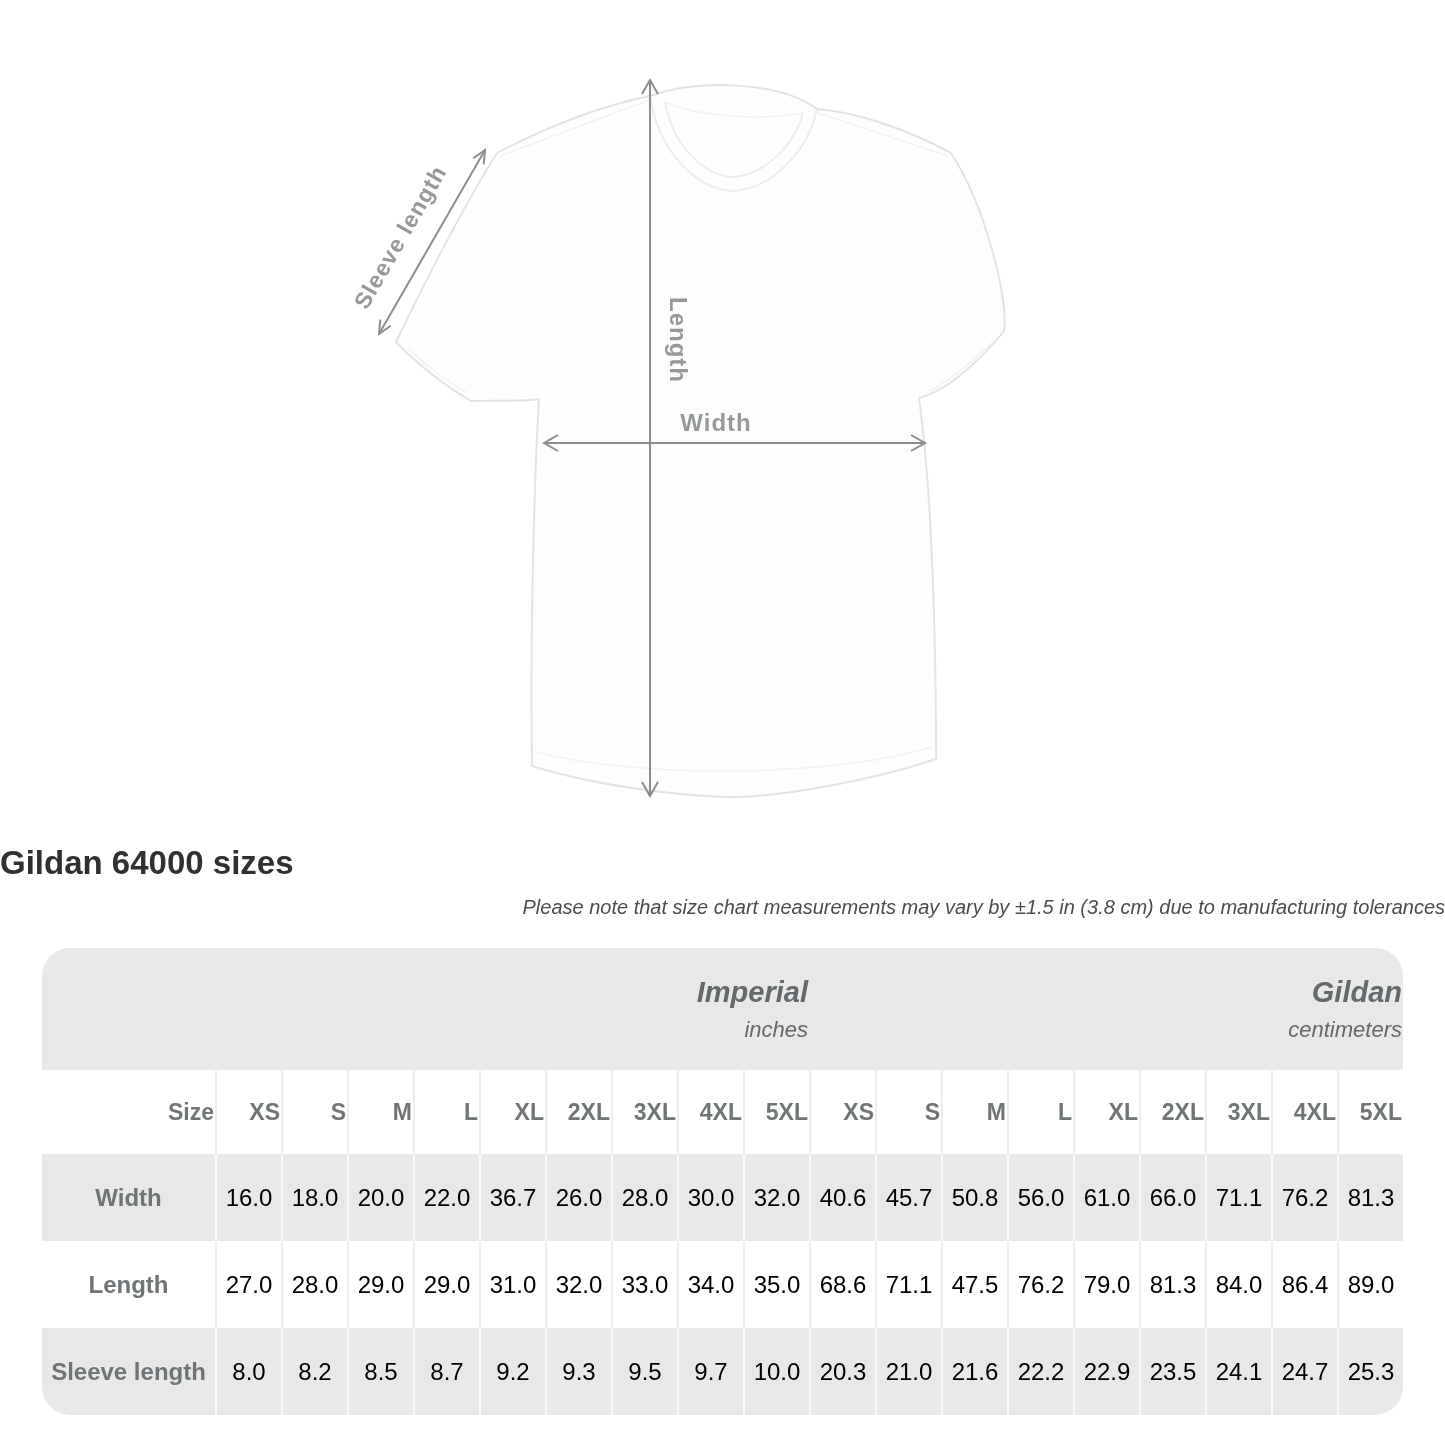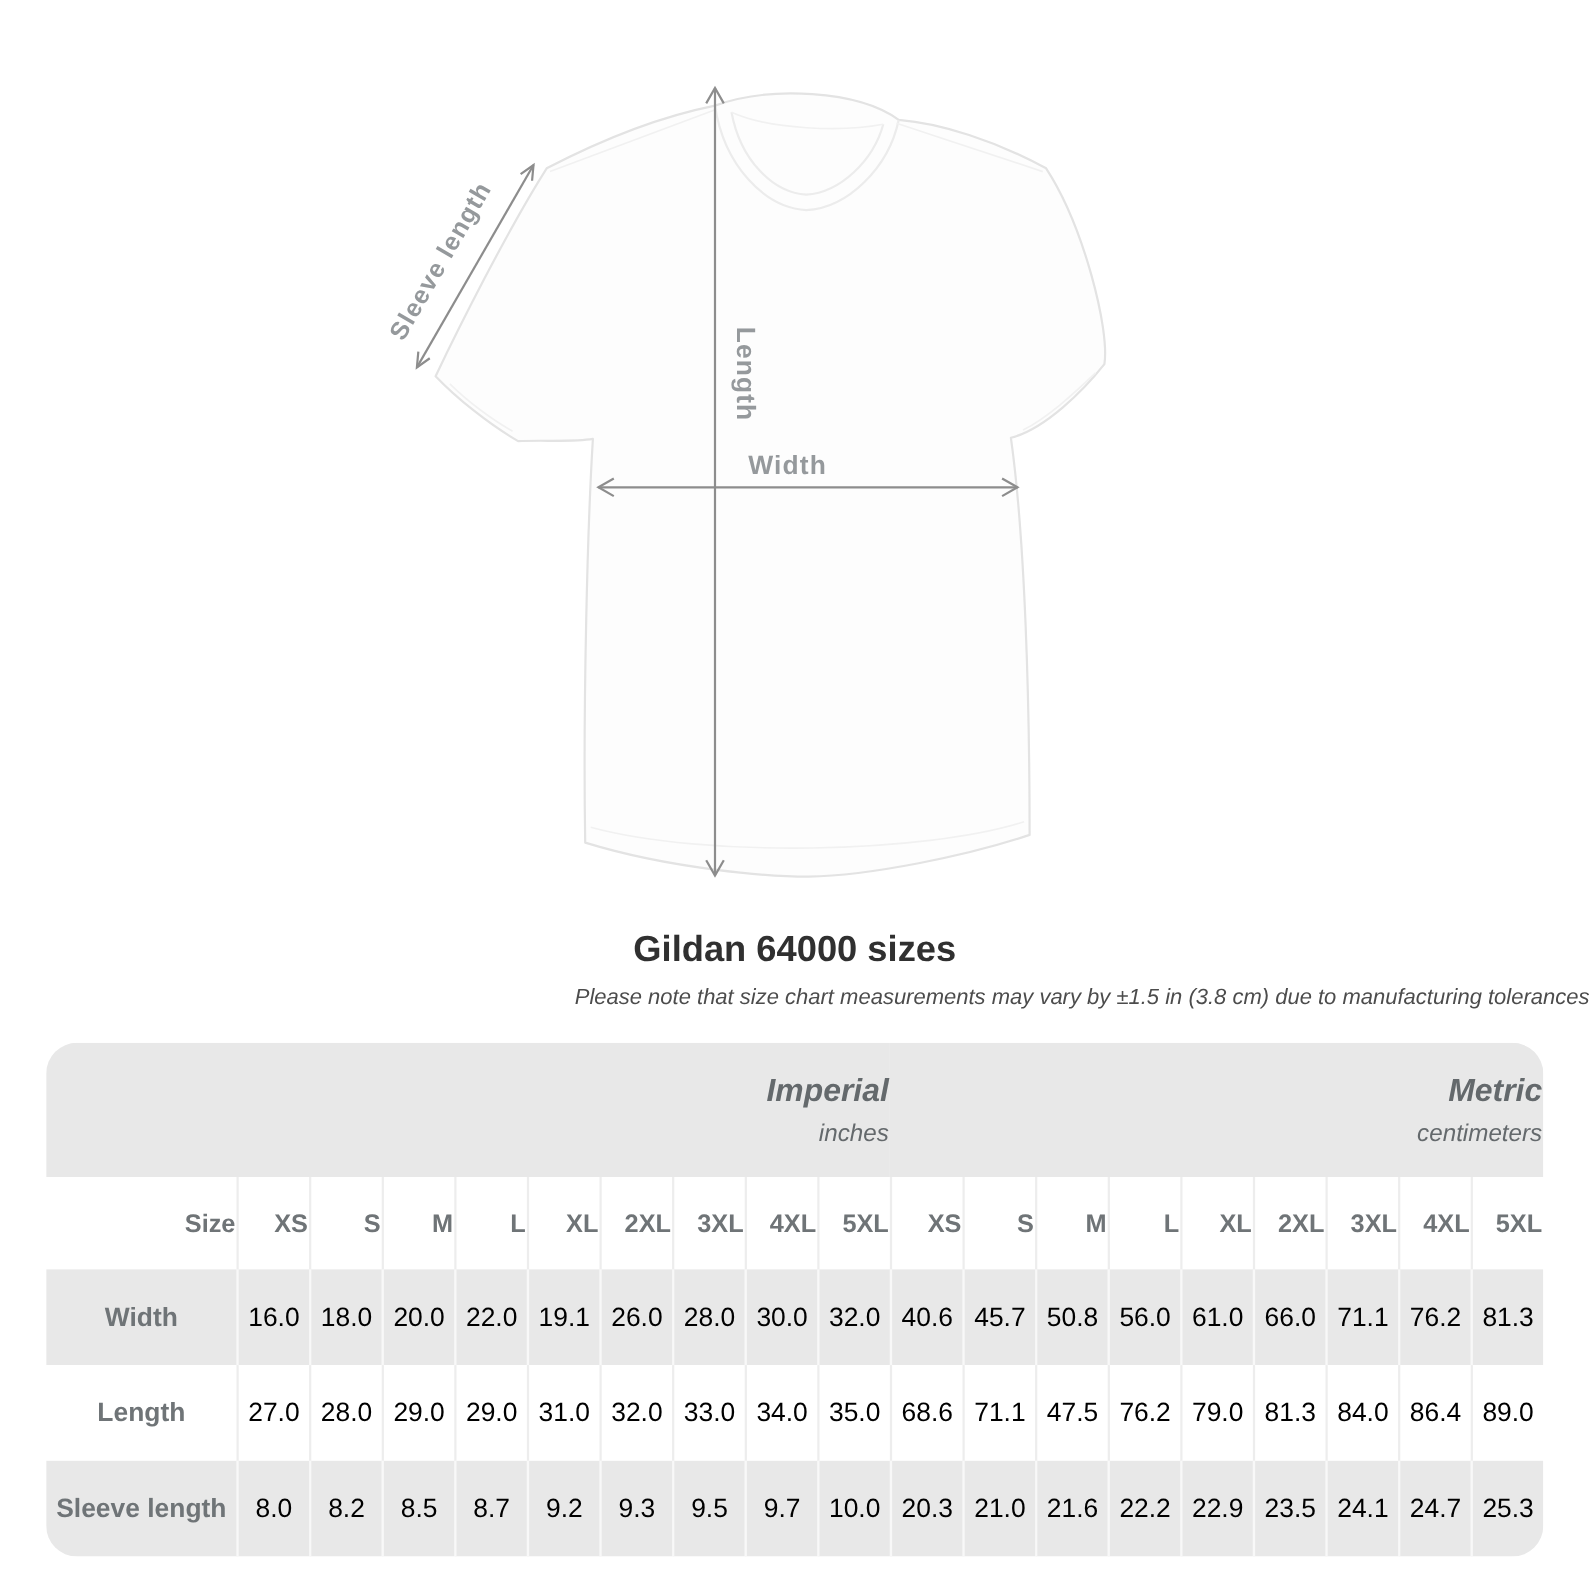--- a/index.html
+++ b/index.html
@@ -13,21 +13,21 @@
   .anno-text {
     font-family:"Liberation Sans", sans-serif; font-weight:bold;
     fill:#95999c; letter-spacing:1px;
   }
   .shirt-outline { fill:#fdfdfd; stroke:#e3e3e3; stroke-width:2; stroke-linejoin:round; }
   .shirt-seam { fill:none; stroke:#ececec; stroke-width:2; }
   .shirt-seam-light { fill:none; stroke:#f1f1f1; stroke-width:1.5; }
   
   .page-title {
     position:absolute; top:844px; left:0; width:100%; margin:0;
-    text-align:center; font-size:33px; font-weight:bold; color:#303030;
+    text-align:left; font-size:33px; font-weight:bold; color:#303030;
   }
   .page-note {
     position:absolute; top:896px; left:0; width:100%; margin:0;
     text-align:right; font-size:20px; font-style:italic; color:#4c4c4c;
   }
   
   .table-wrap {
     position:absolute; top:948px; left:42px; width:1361px;
     border-radius:28px; overflow:hidden;
   }
@@ -135,21 +135,21 @@
           <col>
       </colgroup>
 
       <tbody>
           <tr class="unit-row">
         <td colspan="10">
           <div class="unit-name">Imperial</div>
           <div class="unit-sub">inches</div>
         </td>
         <td colspan="9">
-          <div class="unit-name">Metric</div>
+          <div class="unit-name">Gildan</div>
           <div class="unit-sub">centimeters</div>
         </td>
       </tr>
 
       <tr class="size-row">
         <th>Size</th>
         <th>XS</th>
         <th>S</th>
         <th>M</th>
         <th>L</th>
@@ -168,21 +168,21 @@
         <th>4XL</th>
         <th>5XL</th>
       </tr>
 
       <tr class="data-row gray">
         <td class="row-label">Width</td>
         <td>16.0</td>
         <td>18.0</td>
         <td>20.0</td>
         <td>22.0</td>
-        <td>19.1</td>
+        <td>36.7</td>
         <td>26.0</td>
         <td>28.0</td>
         <td>30.0</td>
         <td>32.0</td>
         <td>40.6</td>
         <td>45.7</td>
         <td>50.8</td>
         <td>56.0</td>
         <td>61.0</td>
         <td>66.0</td>

